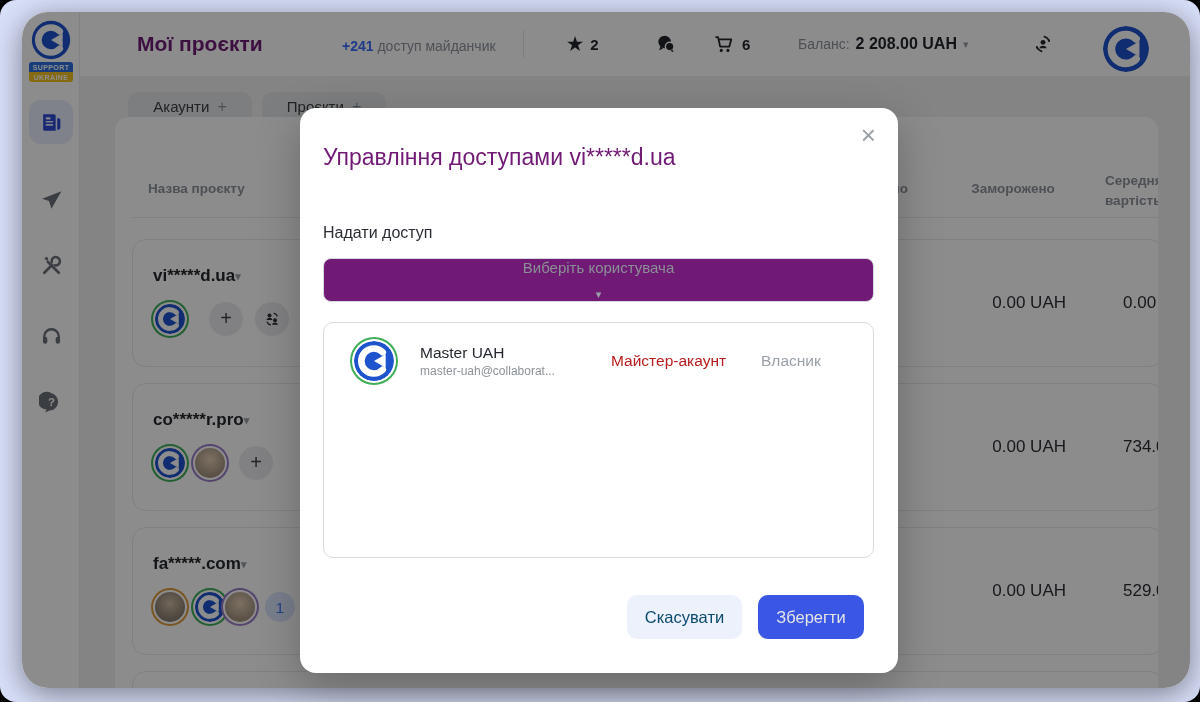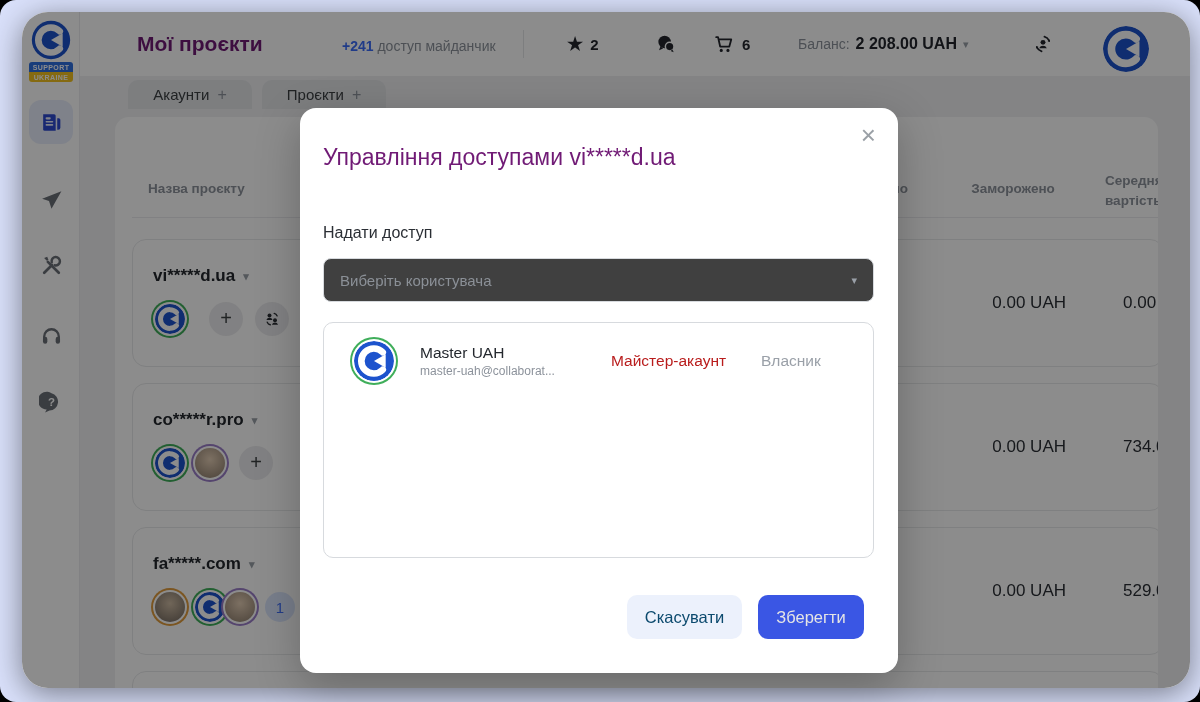--- a/index.html
+++ b/index.html
@@ -30,27 +30,27 @@
   .star-glyph { font-size:18px; line-height:22px; }
   .hicon { width:22px; height:22px; }
   .balance { position:absolute; left:718px; top:23px; display:flex; align-items:center; gap:6px; cursor:pointer; }
   .balance .lbl { font-size:14px; color:#8c929b; }
   .balance .val { font-size:16px; font-weight:bold; color:#23262d; }
   .caret { color:#9aa0a8; font-size:11px; }
   .avatar-top { position:absolute; left:1023px; top:14px; width:46px; height:46px; border-radius:50%; overflow:hidden; cursor:pointer; }
 
   
   .content { position:absolute; left:58px; top:64px; width:1110px; bottom:0; background:#f0f1f3; }
-  .tab { position:absolute; top:4px; height:29px; background:#e3e5e8; border-radius:10px 10px 0 0; display:flex; align-items:center; justify-content:center; gap:8px; font-size:15px; color:#3c4043; cursor:pointer; }
+  .tab { position:absolute; top:16px; height:29px; background:#e3e5e8; border-radius:10px 10px 0 0; display:flex; align-items:center; justify-content:center; gap:8px; font-size:15px; color:#3c4043; cursor:pointer; }
   .tab .plus { color:#8c929b; font-size:16px; }
   .card { position:absolute; left:35px; top:41px; width:1043px; bottom:0; background:#fff; border-radius:14px 14px 0 0; overflow:hidden; }
   .thead { position:absolute; top:64px; font-size:13.5px; font-weight:bold; color:#8c929b; }
   .thead-divider { position:absolute; left:17px; right:0; top:100px; height:1px; background:#ececee; }
   .prow { position:absolute; left:17px; right:-6px; height:128px; background:#fff; border:1px solid #e8e9eb; border-radius:14px; }
-  .pname { position:absolute; left:20px; top:26px; display:flex; align-items:center; gap:8px; font-size:17px; font-weight:bold; color:#23272d; cursor:pointer; }
+  .pname { position:absolute; left:20px; top:26px; display:flex; align-items:center; font-size:17px; font-weight:bold; color:#23272d; cursor:pointer; }
   .avrow { position:absolute; left:20px; top:62px; display:flex; align-items:center; }
   .ring { width:34px; height:34px; border-radius:50%; padding:2px; background:#fff; }
   .ring.green { box-shadow:0 0 0 2px #3fae5a; }
   .ring.purple { box-shadow:0 0 0 2px #9b7ec9; }
   .ring.orange { box-shadow:0 0 0 2px #e09c3c; }
   .ring { margin-right:10px; }
   .ring.stack { margin-right:0; margin-left:-4px; }
   .ring .ph, .ring svg { width:30px; height:30px; border-radius:50%; display:block; }
   .ph.man { background:radial-gradient(circle at 50% 38%, #cdbaa2, #6f655c); }
   .ph.woman { background:radial-gradient(circle at 50% 38%, #e3cdb4, #8a7a6a); }
@@ -66,21 +66,21 @@
   .havg { left:990px; width:56px; top:54px; line-height:20px; overflow:hidden; white-space:normal; height:40px; }
 
   
   .overlay { position:absolute; left:22px; top:12px; width:1168px; height:676px; border-radius:26px; background:rgba(0,0,0,.45); z-index:5; }
   .modal { position:absolute; left:300px; top:108px; width:598px; height:565px; background:#fff; border-radius:16px; z-index:10;
            box-shadow:0 14px 44px rgba(0,0,0,.25); }
   .modal-close { position:absolute; right:18px; top:10px; font-size:26px; color:#9aa0a6; cursor:pointer; line-height:1; padding:4px; }
   .modal-title { position:absolute; left:23px; top:36px; font-size:23px; font-weight:normal; color:#701a75; }
   .grant-label { position:absolute; left:23px; top:116px; font-size:16px; color:#2a2e34; }
   .user-select { position:absolute; left:23px; top:150px; width:551px; height:44px; border:1px solid #d7dade; border-radius:8px;
-                 display:flex; align-items:center; padding:0 16px; cursor:pointer; background:#404040; }
+                 display:flex; align-items:center; padding:0 16px; cursor:pointer; background:#701a75;flex-direction:column; }
   .user-select .placeholder { flex:1; font-size:15px; color:#8b9097; }
   .list-panel { position:absolute; left:23px; top:214px; width:551px; height:236px; border:1px solid #d7dade; border-radius:10px; background:#fff; overflow:hidden; }
   .list-item { display:flex; align-items:center; padding:16px 10px 0 28px; }
   .ring.big { width:44px; height:44px; }
   .ring.big svg { width:40px; height:40px; }
   .nameblock { width:191px; margin-left:14px; }
   .nameblock .nm { font-size:15.5px; color:#24282e; }
   .nameblock .em { font-size:12px; color:#8c929b; margin-top:2px; }
   .acct-type { width:150px; font-size:15.5px; color:#b91c1c; }
   .acct-role { font-size:15.5px; color:#9aa0a8; }

